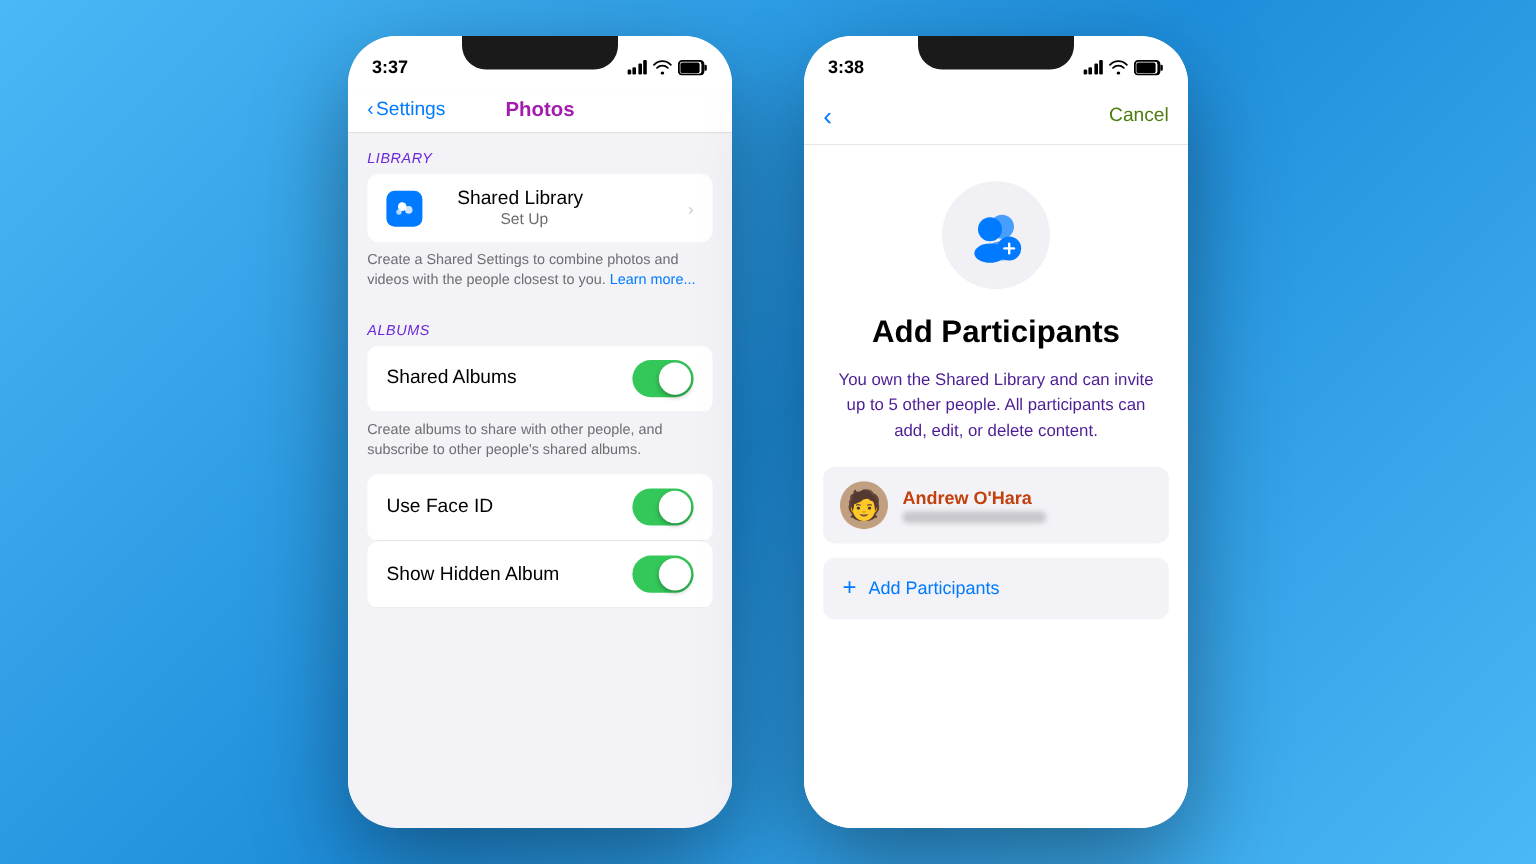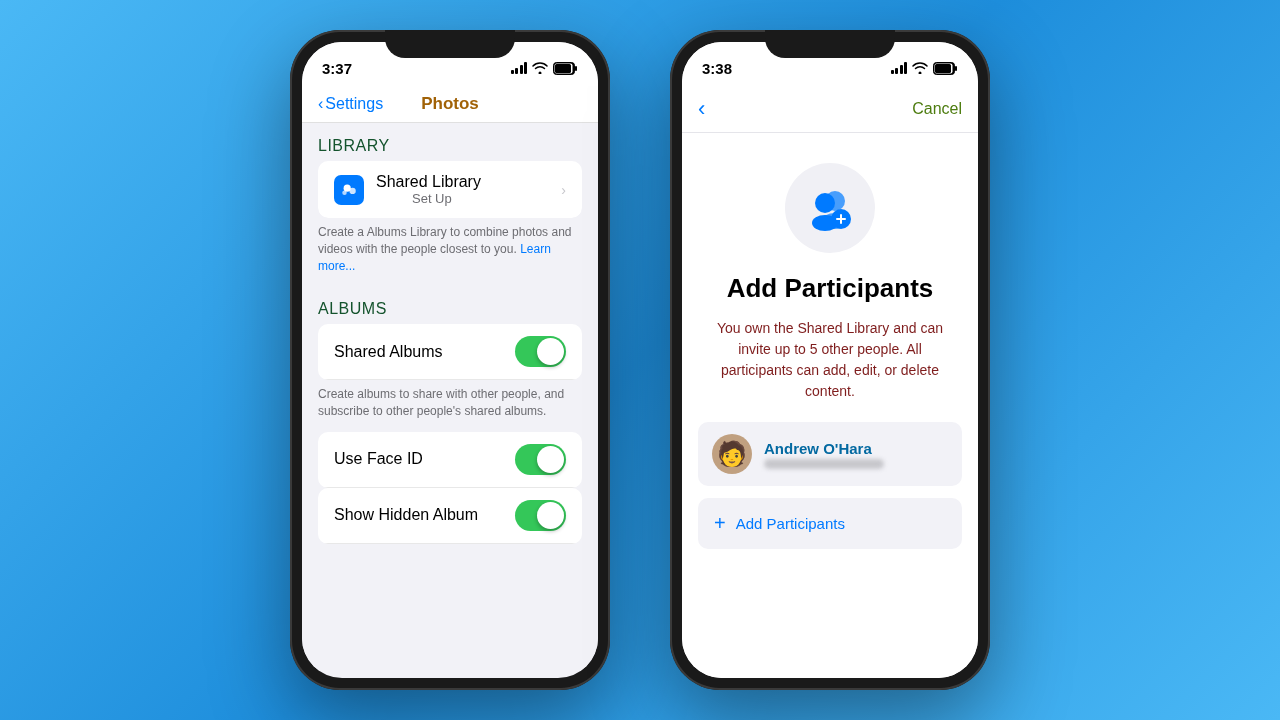--- a/index.html
+++ b/index.html
@@ -14,21 +14,20 @@
       font-family: -apple-system, BlinkMacSystemFont, 'SF Pro Display', 'Helvetica Neue', Arial, sans-serif;
       overflow: hidden;
     }
 
     
     .phone {
       width: 320px;
       height: 660px;
       background: #1a1a1a;
       border-radius: 50px;
-      padding: 12px;
       position: relative;
       box-shadow: 0 30px 80px rgba(0,0,0,0.4), inset 0 0 0 2px #3a3a3a;
     }
 
     .phone-inner {
       width: 100%;
       height: 100%;
       background: #f2f2f7;
       border-radius: 40px;
       overflow: hidden;
@@ -90,48 +89,49 @@
       color: #007AFF;
       font-size: 16px;
       display: flex;
       align-items: center;
       gap: 2px;
     }
 
     .nav-title {
       font-size: 17px;
       font-weight: 600;
-      color: #a16207;
+      color: #a21caf;
     }
 
     
     .content {
       overflow-y: auto;
       height: calc(100% - 88px);
       background: #f2f2f7;
     }
 
     
     .section-label {
       padding: 14px 16px 6px;
-      font-size: 16px;
+      font-size: 12px;
       font-weight: 400;
-      color: #14532d;
+      color: #6d28d9;
       text-transform: uppercase;
       letter-spacing: 0.5px;
+      font-style: italic;
     }
 
     
     .list-item {
       background: white;
       margin: 0 0 0 0;
       padding: 12px 16px;
       display: flex;
       align-items: center;
-      gap: 12px;
+      gap: 29px;
       border-bottom: 1px solid #e8e8e8;
     }
 
     .list-item:first-child {
       border-radius: 10px 10px 0 0;
     }
 
     .list-item:last-child {
       border-radius: 0 0 10px 10px;
       border-bottom: none;
@@ -257,21 +257,21 @@
       font-size: 26px;
       font-weight: 700;
       text-align: center;
       color: #000;
       padding: 0 20px;
       margin-bottom: 14px;
     }
 
     .participants-desc {
       font-size: 14px;
-      color: #7f1d1d;
+      color: #4c1d95;
       text-align: center;
       padding: 0 24px;
       line-height: 1.5;
       margin-bottom: 20px;
     }
 
     .participant-row {
       margin: 0 16px;
       background: #f2f2f7;
       border-radius: 10px;
@@ -295,21 +295,21 @@
       font-size: 24px;
     }
 
     .participant-info {
       flex: 1;
     }
 
     .participant-name {
       font-size: 15px;
       font-weight: 600;
-      color: #0369a1;
+      color: #c2410c;
     }
 
     .participant-email {
       font-size: 13px;
       color: #8e8e93;
       margin-top: 2px;
       display: flex;
       gap: 2px;
     }
 
@@ -410,21 +410,21 @@
           </div>
           <div class="list-item-text">
             <div class="list-item-title">Shared Library</div>
             <div class="list-item-subtitle">Set Up</div>
           </div>
           <div class="list-item-chevron">›</div>
         </div>
       </div>
 
       <div class="description-text">
-        <span>Create a Albums Library to combine photos and videos with the people closest to you.</span>
+        <span>Create a Shared Settings to combine photos and videos with the people closest to you.</span>
         <a href="#">Learn more...</a>
       </div>
 
       <div class="section-label">ALBUMS</div>
 
       <div class="list-group">
         <div class="list-item-row">
           <span class="list-item-title">Shared Albums</span>
           <div class="toggle">
             <div class="toggle-knob"></div>

